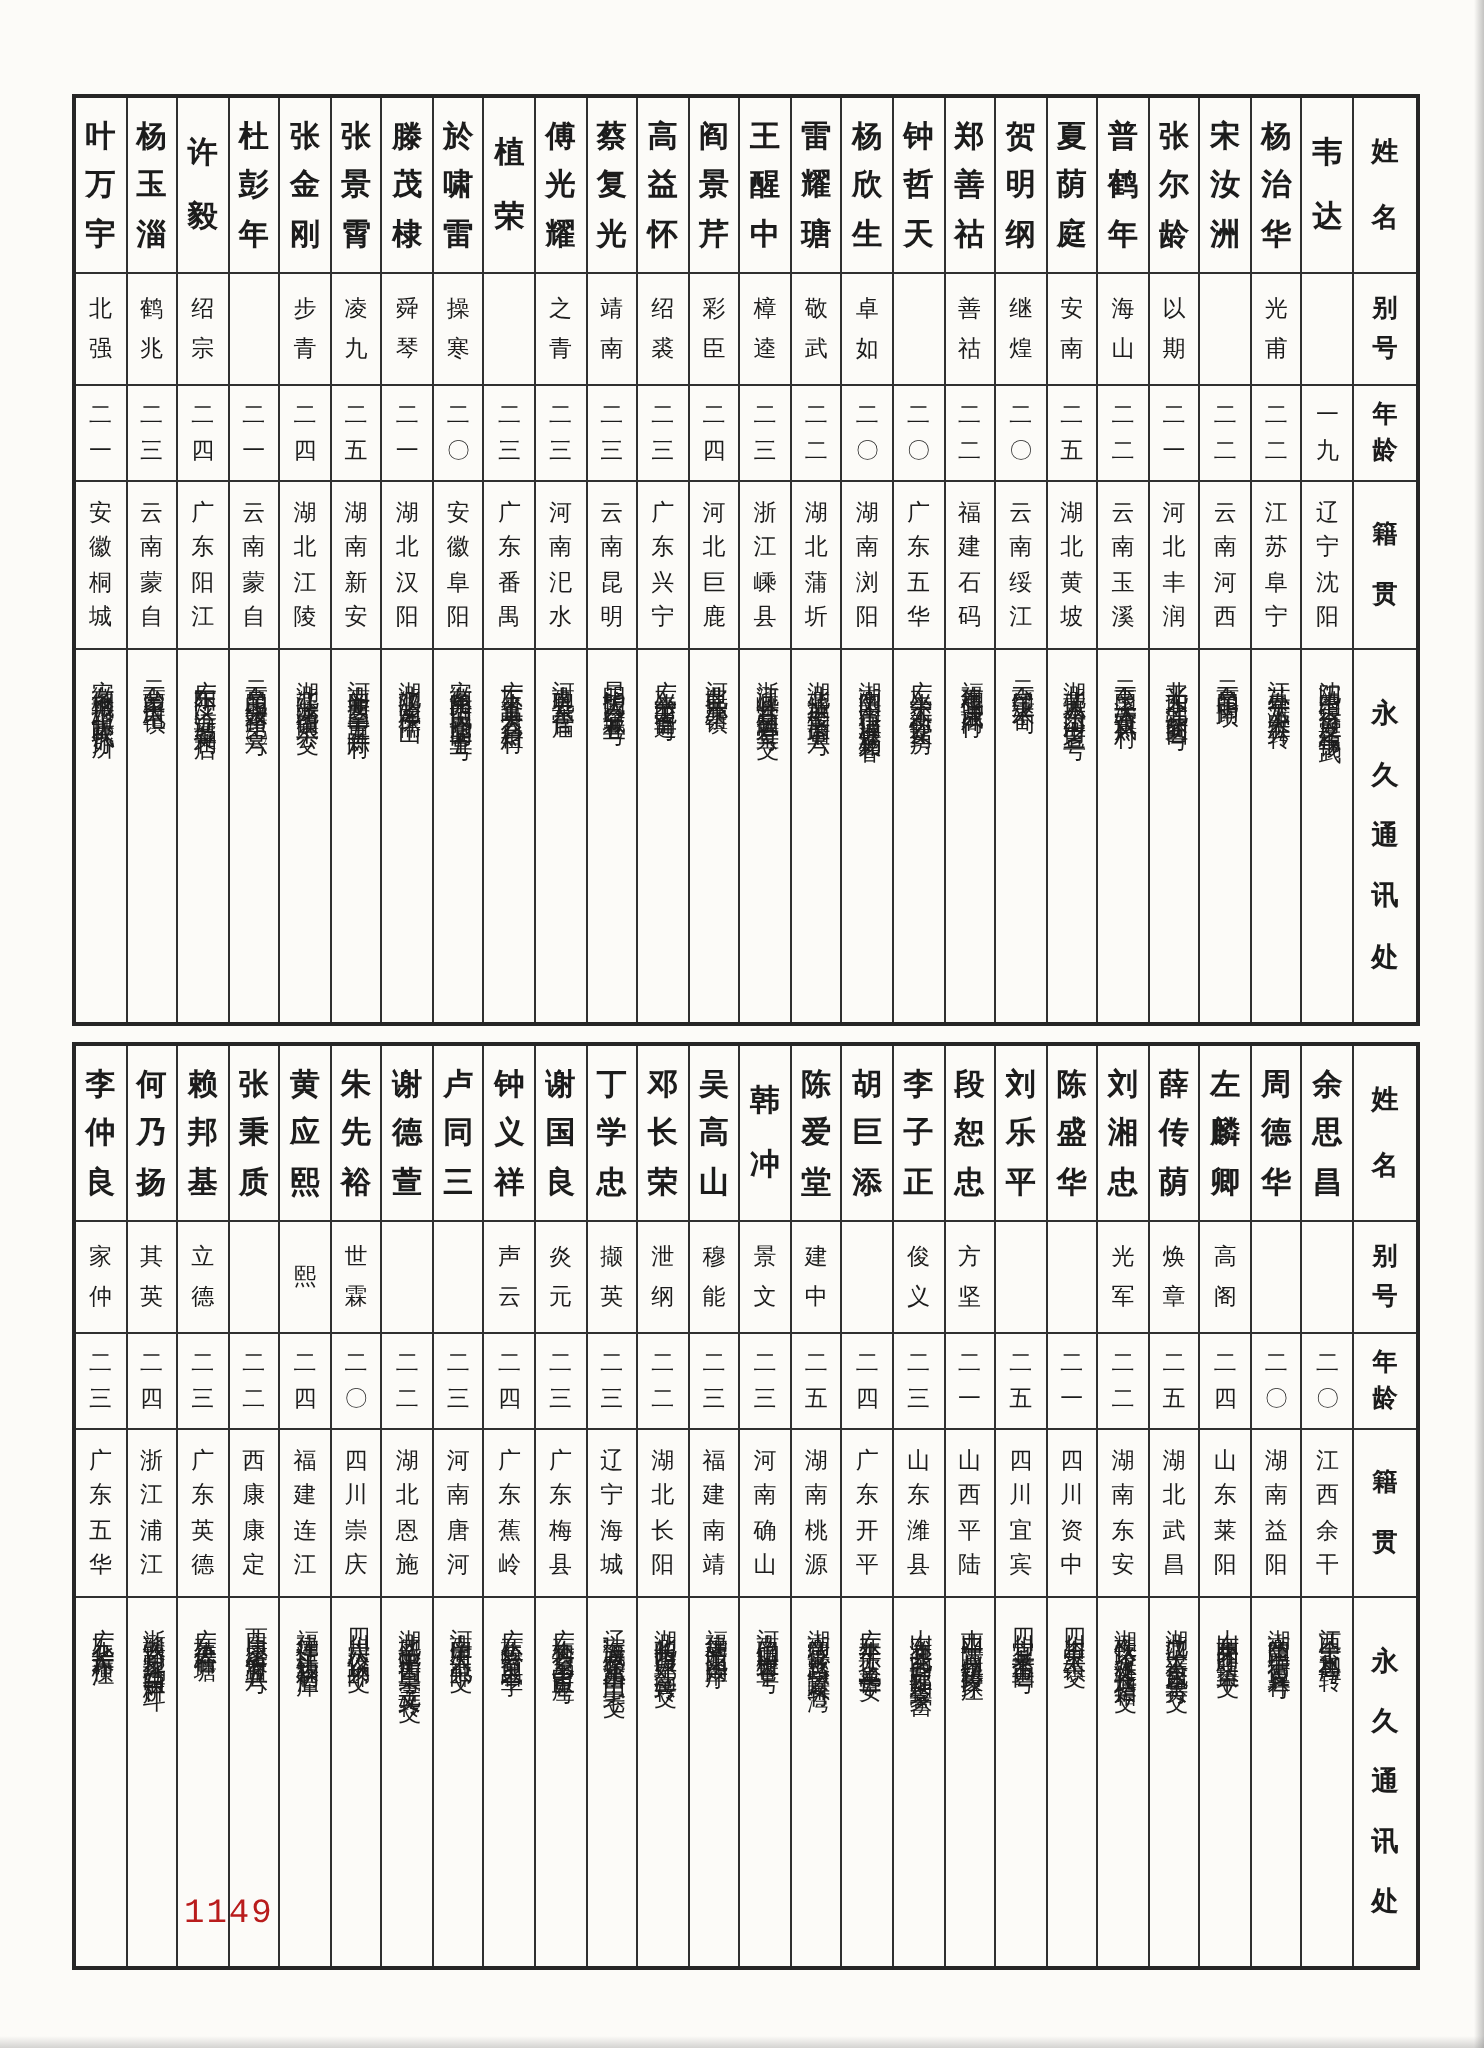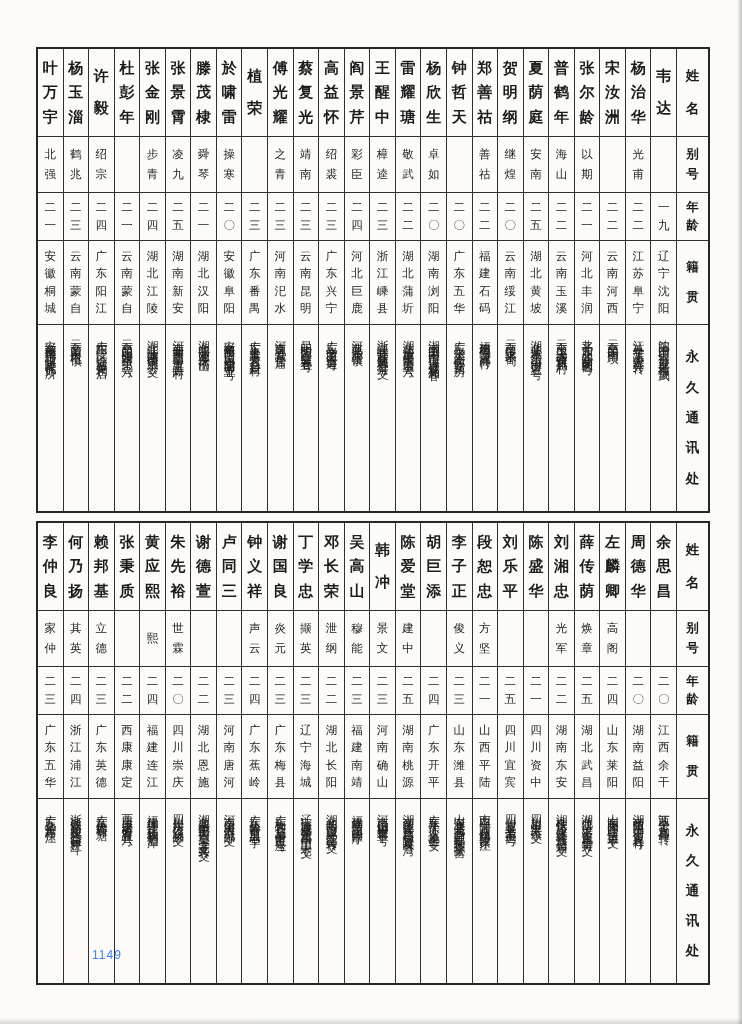--- a/index.html
+++ b/index.html
@@ -58,22 +58,22 @@
   .hdr .c.alias,.hdr .c.age,.hdr .c.origin{font-size:12.5px;}
   .hdr .c.addr{
     display:flex;writing-mode:horizontal-tb;
     flex-direction:column;align-items:center;justify-content:space-evenly;
     font-size:13.5px;letter-spacing:0;padding:14px 0;
   }
   .vspread span{display:block;}
 
   .page-number{
     position:absolute;left:92px;top:948px;
-    font-family:Liberation Sans, sans-serif;
-    font-size:12px;letter-spacing:1px;color:#3b82f6;
+    font-family:Liberation Mono, monospace;
+    font-size:17px;letter-spacing:1px;color:#b91c1c;
   }
 </style>
 </head>
 <body>
 
 <div class="page">
 
   <section class="tbl" id="t0">
     <div class="col hdr">
       <div class="c name vspread">

